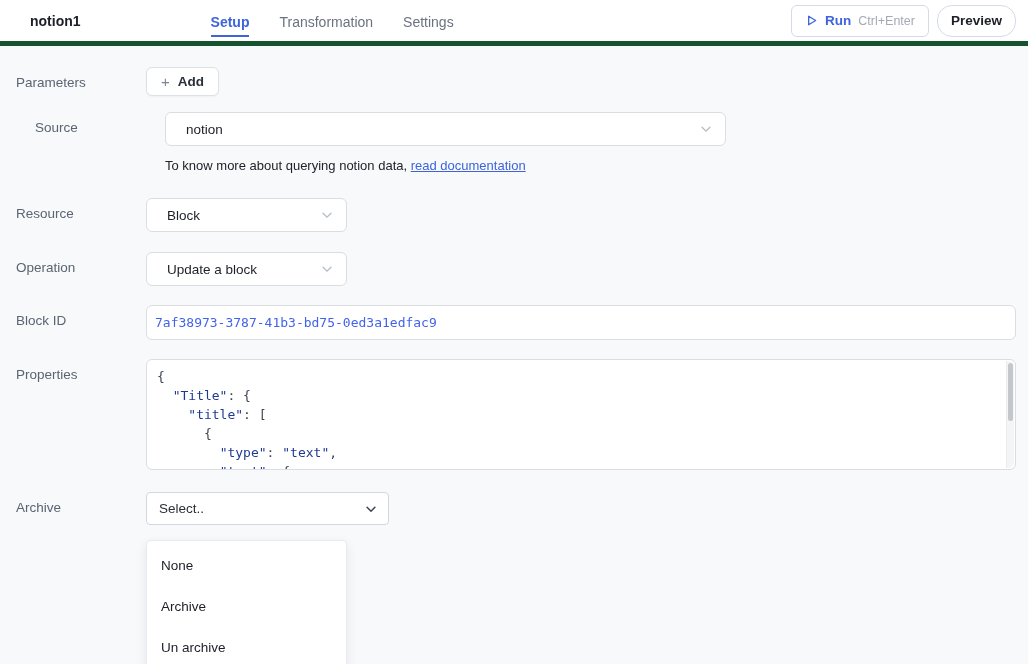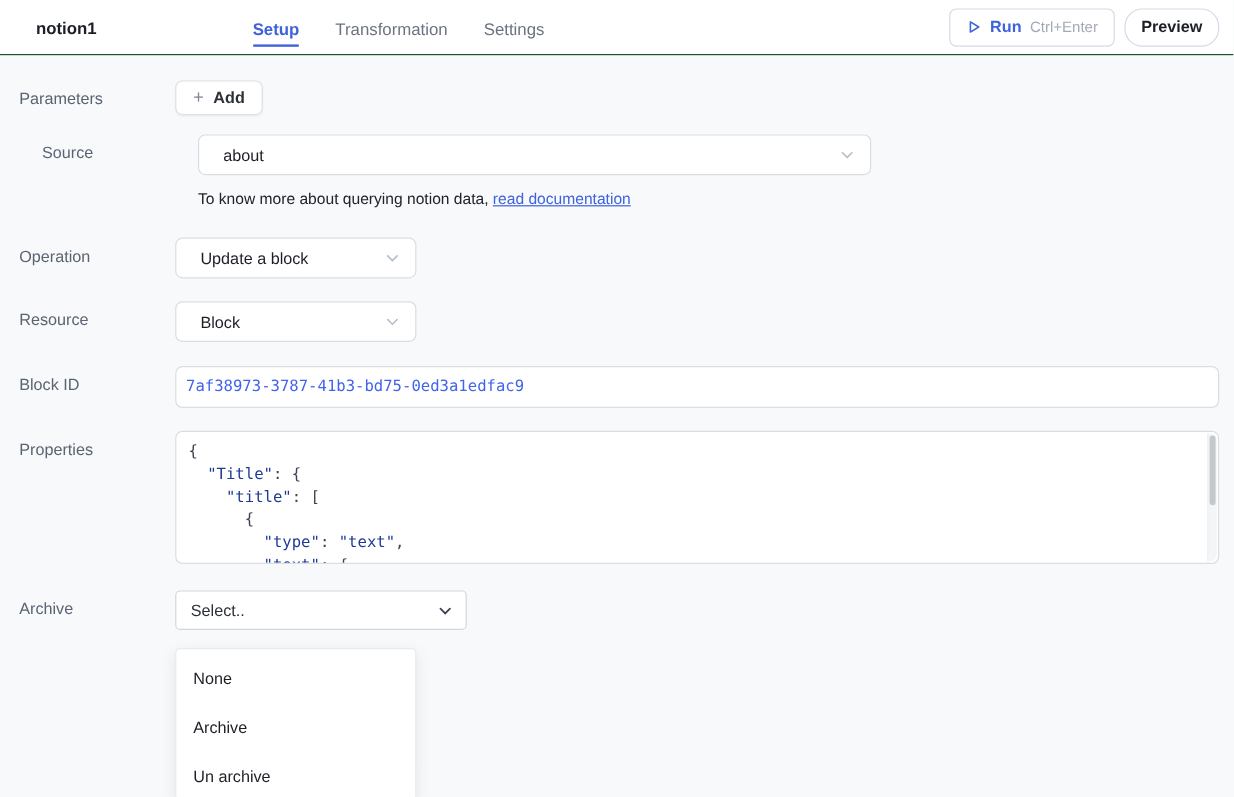--- a/index.html
+++ b/index.html
@@ -8,21 +8,21 @@
     font-family: "Liberation Sans", sans-serif;
     background: #f8f9fb;
     color: #1c1f26;
   }
   .app { width: 1028px; height: 664px; position: relative; overflow: hidden; }
 
   
   .header {
     height: 46px;
     background: #ffffff;
-    border-bottom: 1px solid #14532d;
+    border-bottom: 5px solid #14532d;
     display: flex;
     align-items: center;
     padding: 0 12px 0 30px;
   }
   .query-name { font-size: 14px; font-weight: 700; color: #1c1f26; }
   .tabs { display: flex; gap: 30px; margin-left: 130px; height: 100%; align-items: center; }
   .tab {
     font-size: 14px;
     color: #6b7280;
     padding: 9px 0 5px 0;
@@ -166,52 +166,52 @@
           <span class="plus-glyph">+</span>
           <span>Add</span>
         </button>
       </div>
     </div>
 
     <div class="row row-source">
       <div class="label">Source</div>
       <div class="control">
         <div class="dropdown dd-wide">
-          <span>about</span>
+          <span>notion</span>
           <span class="chev">
             <svg width="14" height="14" viewBox="0 0 16 16">
                 <path d="M3.5 6l4.5 4.5L12.5 6" fill="none" stroke="currentColor" stroke-width="1.5" stroke-linecap="round"></path>
               </svg>
           </span>
         </div>
         <div class="help-text">
           <span>To know more about querying notion data, </span><span class="help-link">read documentation</span>
         </div>
       </div>
     </div>
 
-    <div class="row row-operation">
-      <div class="label">Operation</div>
+    <div class="row row-resource">
+      <div class="label">Resource</div>
       <div class="control">
         <div class="dropdown dd-small">
-          <span>Update a block</span>
+          <span>Block</span>
           <span class="chev">
             <svg width="14" height="14" viewBox="0 0 16 16">
                 <path d="M3.5 6l4.5 4.5L12.5 6" fill="none" stroke="currentColor" stroke-width="1.5" stroke-linecap="round"></path>
               </svg>
           </span>
         </div>
       </div>
     </div>
 
-    <div class="row row-resource">
-      <div class="label">Resource</div>
+    <div class="row row-operation">
+      <div class="label">Operation</div>
       <div class="control">
         <div class="dropdown dd-small">
-          <span>Block</span>
+          <span>Update a block</span>
           <span class="chev">
             <svg width="14" height="14" viewBox="0 0 16 16">
                 <path d="M3.5 6l4.5 4.5L12.5 6" fill="none" stroke="currentColor" stroke-width="1.5" stroke-linecap="round"></path>
               </svg>
           </span>
         </div>
       </div>
     </div>
 
     <div class="row row-blockid">

